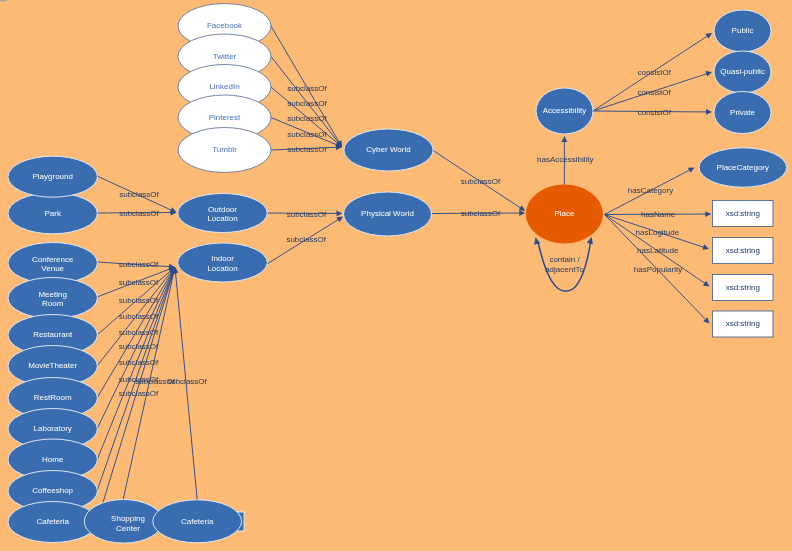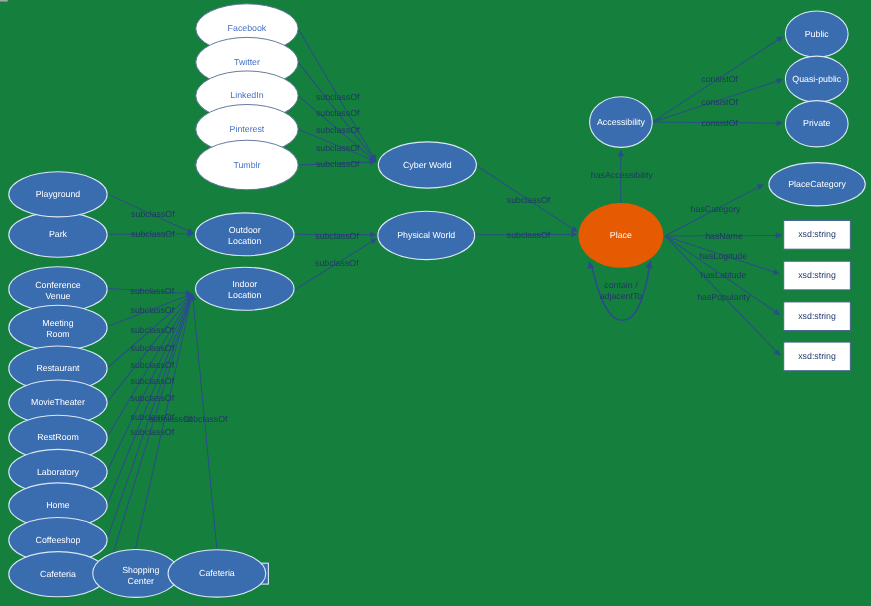--- a/index.html
+++ b/index.html
@@ -5,21 +5,21 @@
 <style>
   html,body{margin:0;padding:0;background:#ffffff;}
   #canvas{position:relative;width:792px;height:551px;background:#FFFFFF;overflow:hidden;}
   svg#svg{position:absolute;left:0;top:0;display:block;}
   #svg text{font-family:"Liberation Sans",sans-serif;font-size:8px;-webkit-font-smoothing:antialiased;}
   #canvas{-webkit-font-smoothing:antialiased;}
 </style>
 </head>
 <body>
 
-<div id="canvas" style="background: #15803d;">
+<div id="canvas" style="background: #fdba74;">
   <svg id="svg" width="792" height="551" viewBox="0 0 792 551">
       <rect x="0" y="0" width="7" height="1.4" fill="#A6A6A6"></rect>
       <g>
         <g>
           <line x1="271" y1="26" x2="340.12" y2="143.79" stroke="#2B4C8C" stroke-width="0.95"></line>
           <path d="M 342.00 147.00 L 336.46 143.29 L 341.46 140.36 Z" fill="#2B4C8C" stroke="none"></path>
         </g>
         <g>
           <line x1="271" y1="56.5" x2="339.70" y2="144.07" stroke="#2B4C8C" stroke-width="0.95"></line>
           <path d="M 342.00 147.00 L 336.01 144.07 L 340.58 140.49 Z" fill="#2B4C8C" stroke="none"></path>

